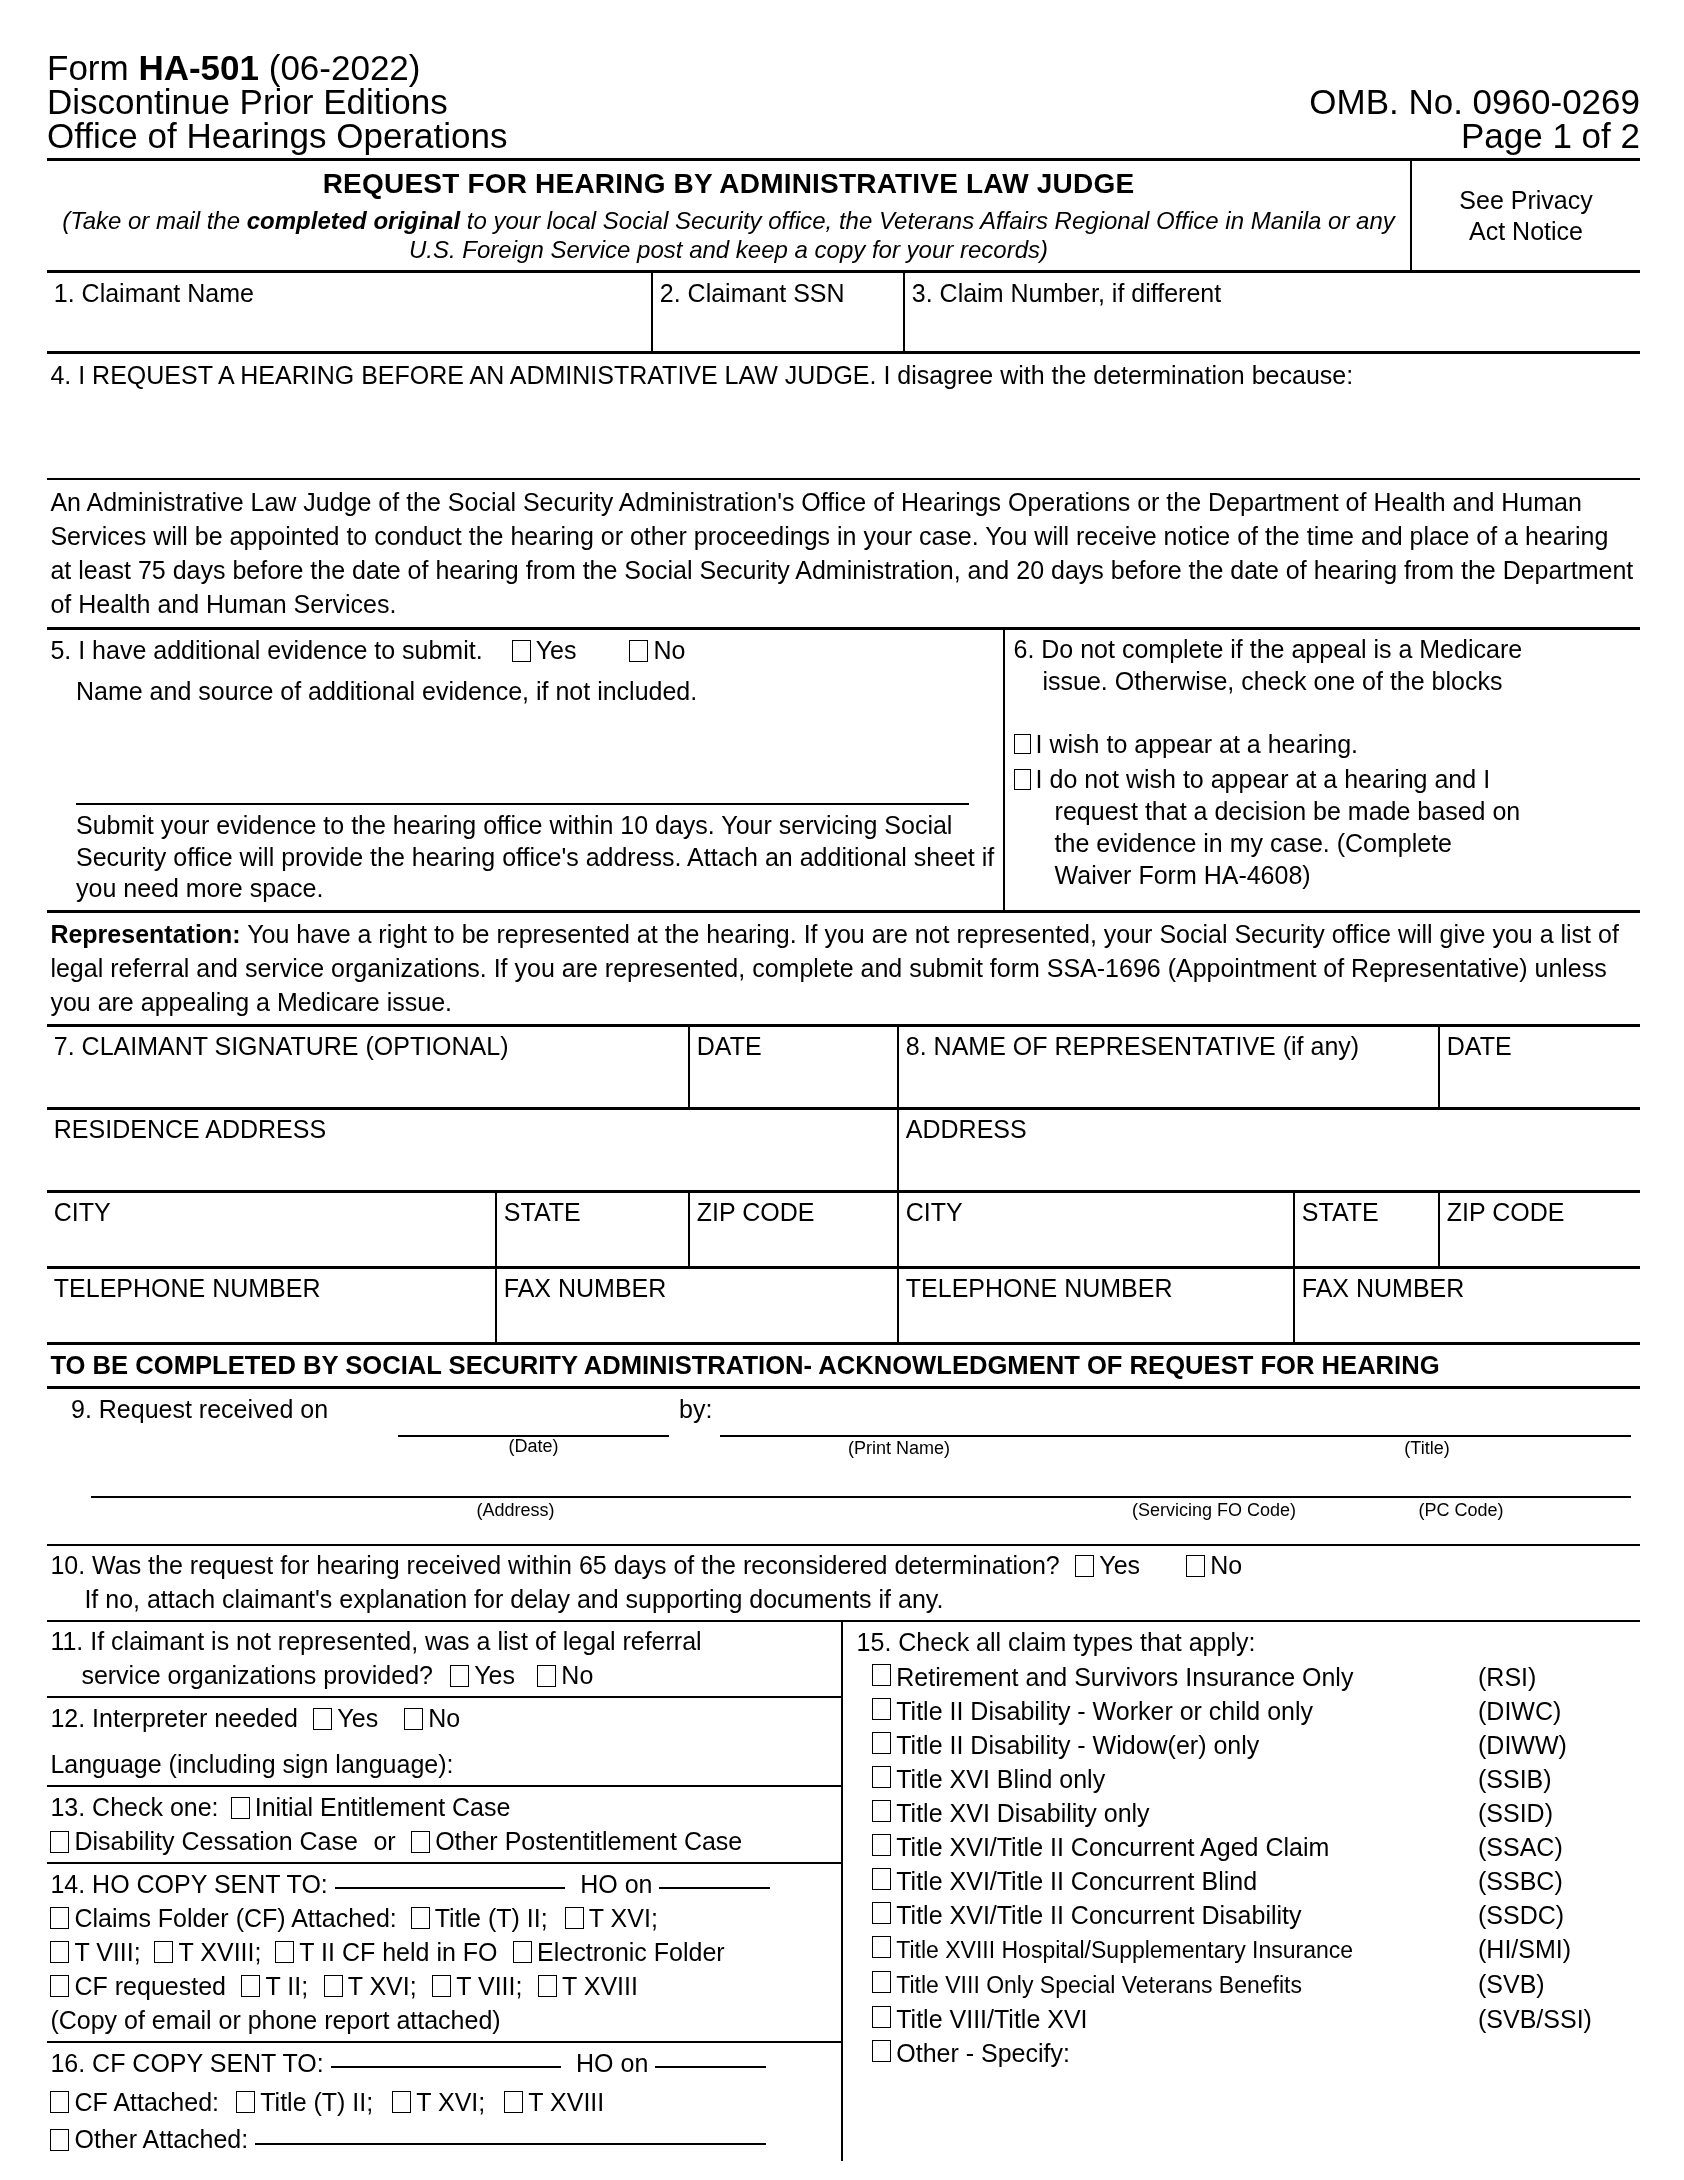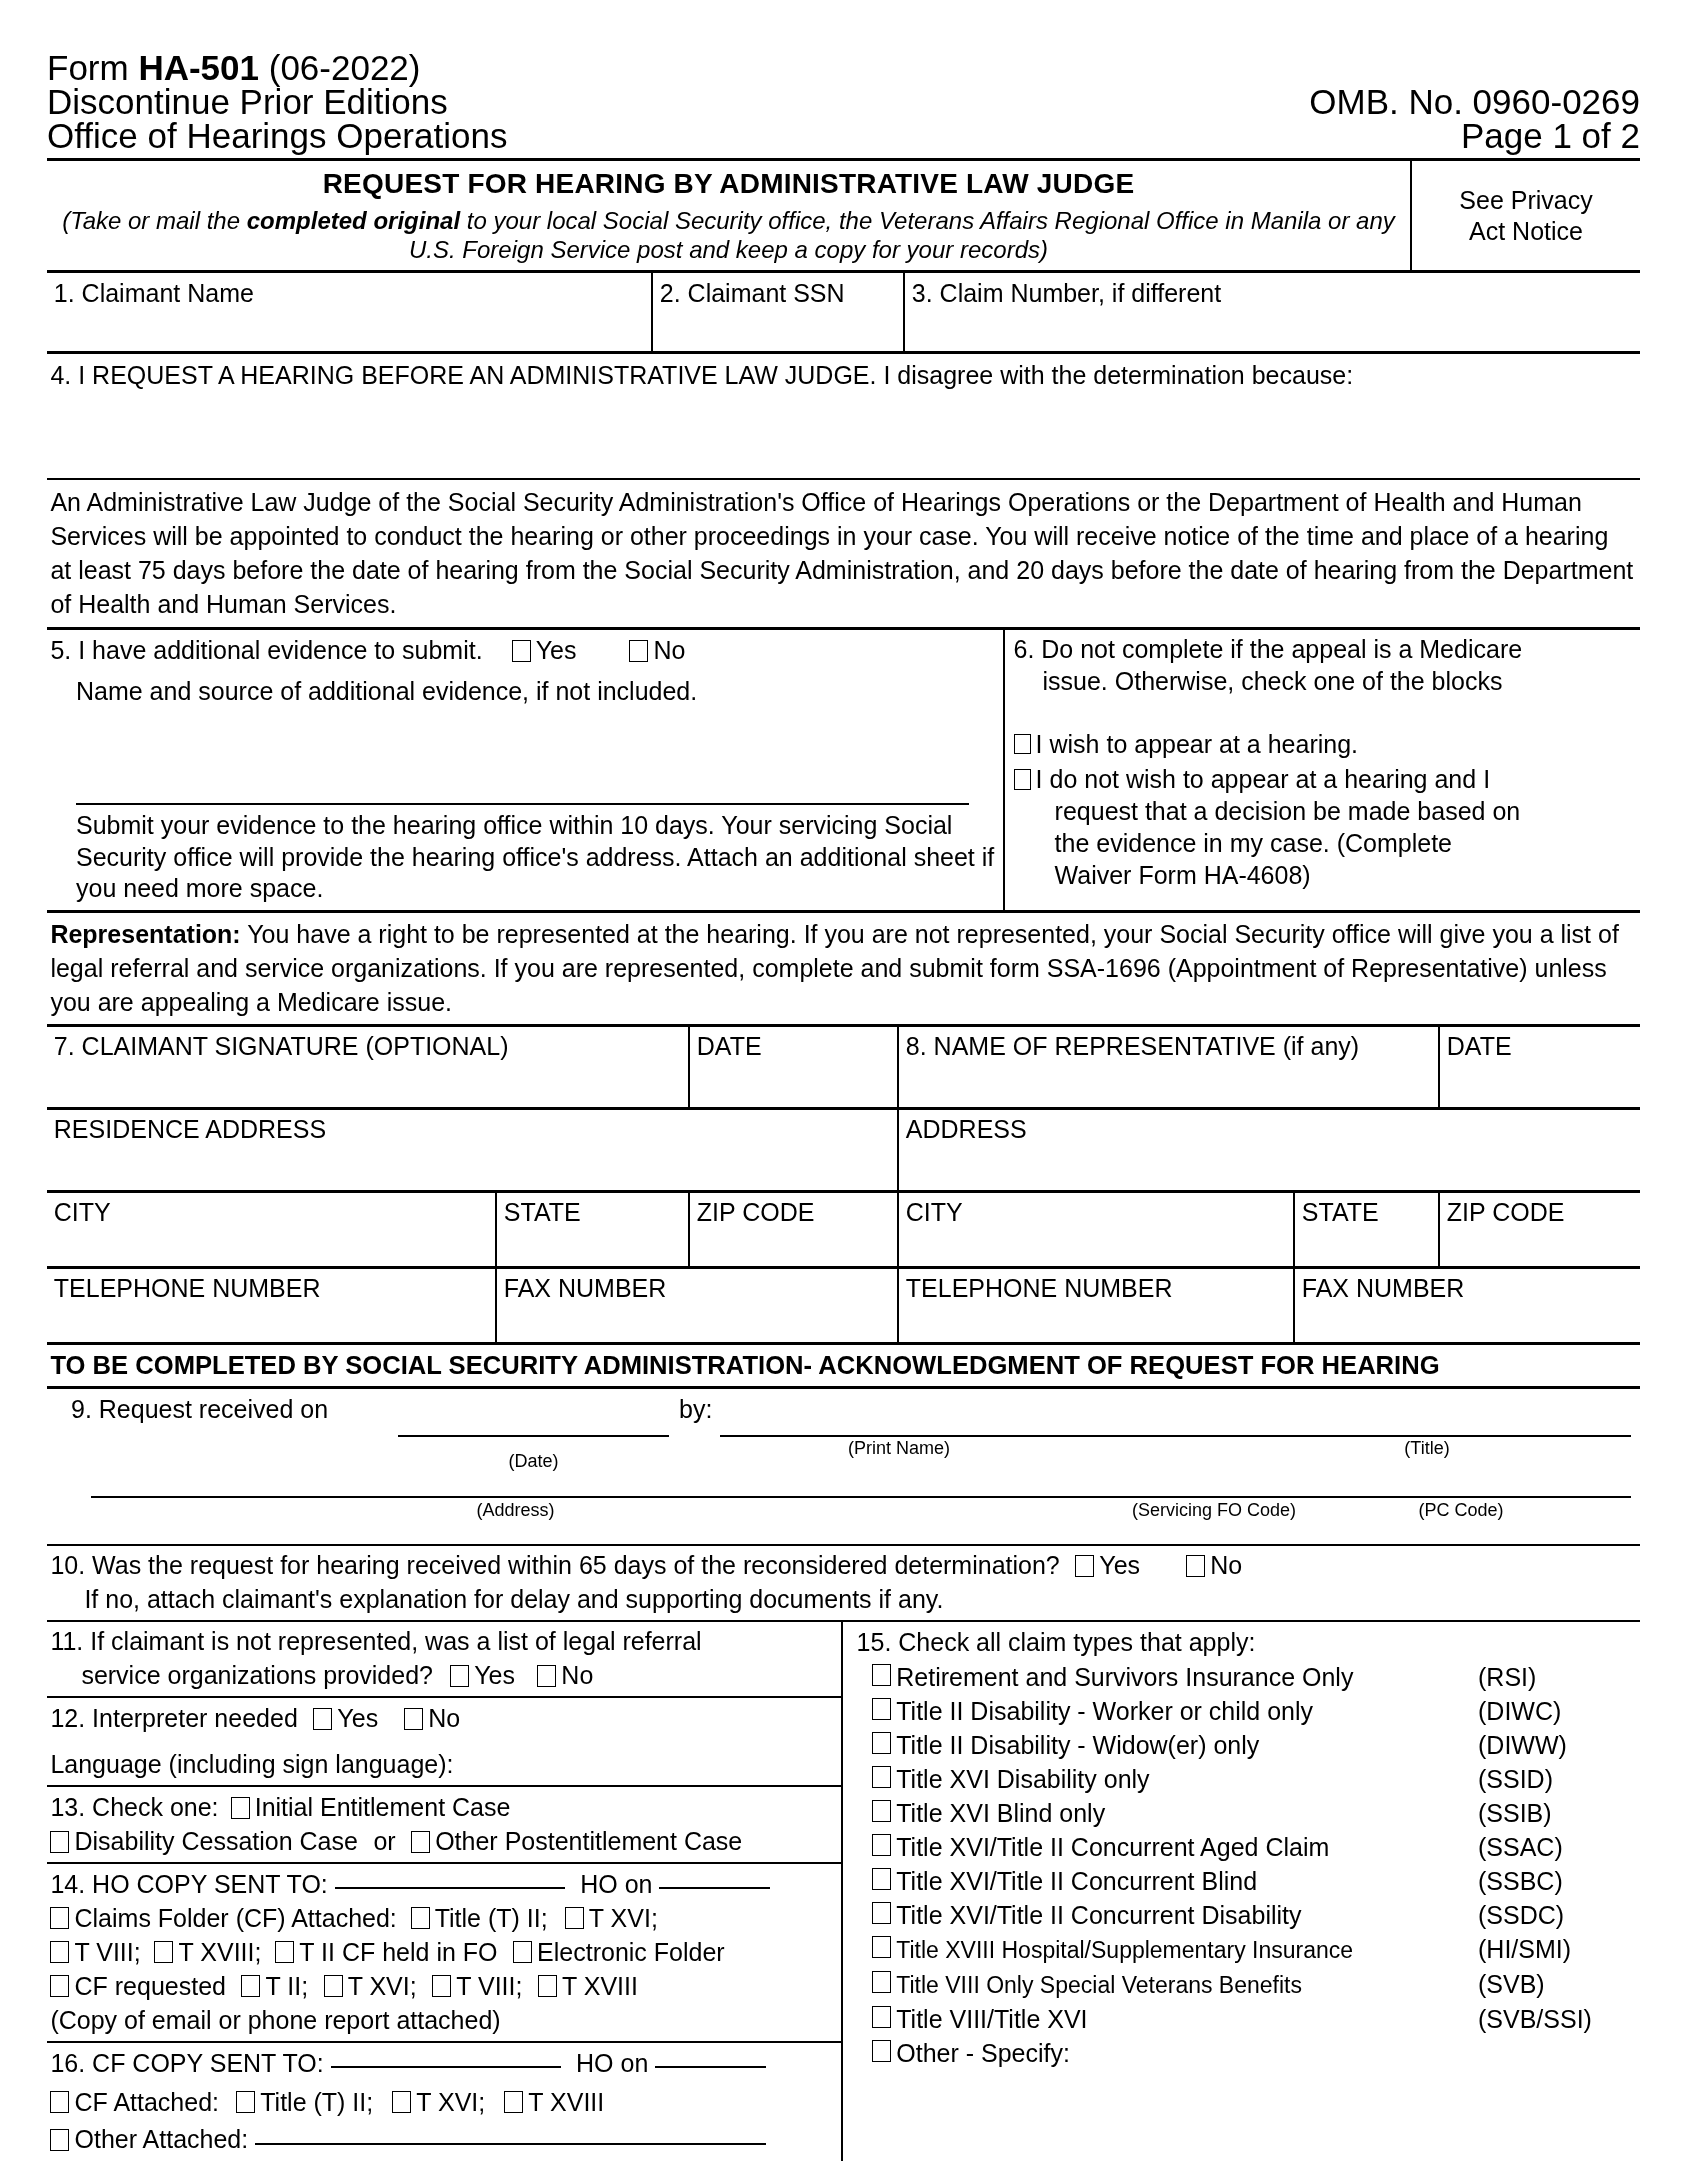--- a/index.html
+++ b/index.html
@@ -353,21 +353,21 @@
     <div class="g" style="flex:1 1 auto"><span>FAX NUMBER</span></div>
   </div>
 
   <div class="ssa-band">TO BE COMPLETED BY SOCIAL SECURITY ADMINISTRATION- ACKNOWLEDGMENT OF REQUEST FOR HEARING</div>
 
   <div class="item9">
     <div class="i9-text">9. Request received on</div>
     <div class="i9-by">by:</div>
 
     <div class="uline" style="left:351px;top:46px;width:271px;"></div>
-    <div class="cap" style="left:351px;top:62px;width:271px;">(Date)</div>
+    <div class="cap" style="left:351px;top:47px;width:271px;">(Date)</div>
 
     <div class="uline" style="left:673px;top:46px;width:911px;"></div>
     <div class="cap" style="left:673px;top:49px;width:358px;">(Print Name)</div>
     <div class="cap" style="left:1278px;top:49px;width:204px;">(Title)</div>
 
     <div class="uline" style="left:44px;top:107px;width:1540px;"></div>
     <div class="cap" style="left:358px;top:111px;width:221px;">(Address)</div>
     <div class="cap" style="left:1039px;top:111px;width:256px;">(Servicing FO Code)</div>
     <div class="cap" style="left:1329px;top:111px;width:170px;">(PC Code)</div>
   </div>
@@ -477,30 +477,30 @@
         <span class="lbl">Title II Disability - Worker or child only</span>
         <span class="code">(DIWC)</span>
       </div>
       <div class="ct-row">
         <span class="cb"></span>
         <span class="lbl">Title II Disability - Widow(er) only</span>
         <span class="code">(DIWW)</span>
       </div>
       <div class="ct-row">
         <span class="cb"></span>
+        <span class="lbl">Title XVI Blind only</span>
+        <span class="code">(SSIB)</span>
+      </div>
+      <div class="ct-row">
+        <span class="cb"></span>
         <span class="lbl">Title XVI Disability only</span>
         <span class="code">(SSID)</span>
       </div>
       <div class="ct-row">
         <span class="cb"></span>
-        <span class="lbl">Title XVI Blind only</span>
-        <span class="code">(SSIB)</span>
-      </div>
-      <div class="ct-row">
-        <span class="cb"></span>
         <span class="lbl">Title XVI/Title II Concurrent Aged Claim</span>
         <span class="code">(SSAC)</span>
       </div>
       <div class="ct-row">
         <span class="cb"></span>
         <span class="lbl">Title XVI/Title II Concurrent Blind</span>
         <span class="code">(SSBC)</span>
       </div>
       <div class="ct-row">
         <span class="cb"></span>

